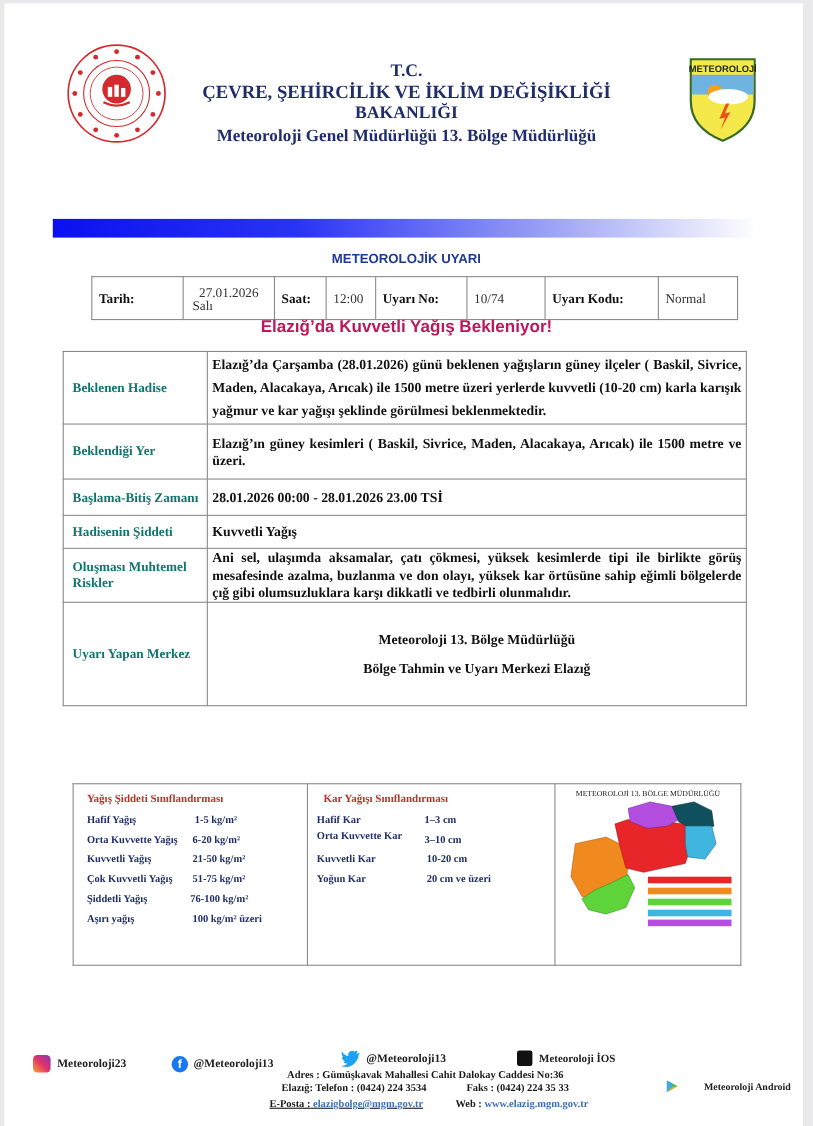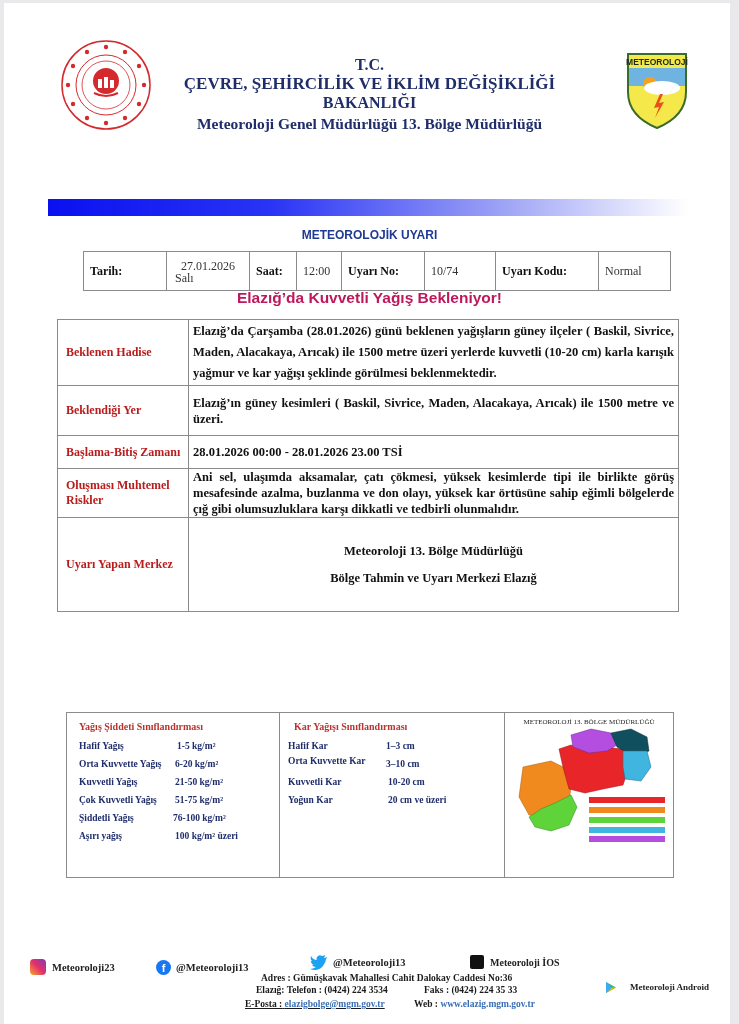--- a/index.html
+++ b/index.html
@@ -51,21 +51,21 @@
   }
 
   
   .main {
     left:57px; top:319px; width:622px;
   }
   .main td {
     border:1px solid #8b8b8b; font-size:12.5px; vertical-align:middle;
   }
   .main td.k {
-    width:122px; color:#b91c1c; font-weight:bold; padding:0 0 0 8px; font-size:12px;
+    width:122px; color:#0f766e; font-weight:bold; padding:0 0 0 8px; font-size:12px;
   }
   .main td.v {
     font-weight:bold; padding:0 4px; line-height:21px; text-align:justify;
   }
   .main td.v.tight { line-height:16px; }
   .main td.center { text-align:center; line-height:27px; }
 
   
   .cls {
     left:66px; top:712px; width:608px; height:166px;
@@ -158,20 +158,24 @@
     <td class="v">Elazığ’da Çarşamba (28.01.2026) günü beklenen yağışların  güney ilçeler ( Baskil, Sivrice, Maden, Alacakaya, Arıcak) ile 1500 metre üzeri yerlerde kuvvetli (10-20 cm) karla karışık yağmur ve kar yağışı şeklinde görülmesi beklenmektedir.</td>
   </tr>
   <tr style="height:50px;">
     <td class="k">Beklendiği Yer</td>
     <td class="v tight">Elazığ’ın güney kesimleri ( Baskil, Sivrice, Maden, Alacakaya, Arıcak) ile 1500 metre ve üzeri.</td>
   </tr>
   <tr style="height:33px;">
     <td class="k">Başlama-Bitiş Zamanı</td>
     <td class="v">28.01.2026 00:00 - 28.01.2026 23.00 TSİ</td>
   </tr>
+  <tr style="height:30px;">
+    <td class="k">Hadisenin Şiddeti</td>
+    <td class="v">Kuvvetli Yağış</td>
+  </tr>
   <tr style="height:48px;">
     <td class="k" style="line-height:15px;">Oluşması Muhtemel Riskler</td>
     <td class="v tight">Ani sel, ulaşımda aksamalar, çatı çökmesi, yüksek kesimlerde tipi ile birlikte görüş mesafesinde azalma, buzlanma ve don olayı, yüksek kar örtüsüne sahip eğimli bölgelerde çığ gibi olumsuzluklara karşı dikkatli ve tedbirli olunmalıdır.</td>
   </tr>
   <tr style="height:94px;">
     <td class="k">Uyarı Yapan Merkez</td>
     <td class="v center">
       <div>Meteoroloji 13. Bölge Müdürlüğü</div>
       <div>Bölge Tahmin ve Uyarı Merkezi Elazığ</div>
     </td>
@@ -245,21 +249,21 @@
 <div class="abs" style="left:310px; top:955px; display:flex; align-items:center; gap:5px;">
   <svg width="18" height="15" viewBox="0 0 18 15">
       <path d="M17 2 Q15 3 14 3 Q15 1 15 0 Q13 1 12 1 Q9 -1 7 2 Q6 4 7 5 Q3 5 1 1 Q0 4 2 6 Q1 6 1 6 Q1 9 4 10 Q3 10 2 10 Q3 12 6 12 Q3 14 0 14 Q8 17 13 11 Q16 7 16 4 Q17 3 17 2 Z" fill="#1da1f2"></path>
     </svg>
   <span class="f">@Meteoroloji13</span>
 </div>
 <div class="abs" style="left:470px; top:955px; display:flex; align-items:center; gap:6px;">
   <span style="display:inline-block; width:14px; height:14px; background:#111; border-radius:2px; color:#fff; font-size:10px; text-align:center; line-height:14px;"></span>
   <span class="f" style="font-size:10px;">Meteoroloji İOS</span>
 </div>
-<div class="abs" style="left:606px; top:982px; display:flex; align-items:flex-start; gap:14px;">
+<div class="abs" style="left:606px; top:982px; display:flex; align-items:center; gap:24px;">
   <svg width="10" height="11" viewBox="0 0 10 11">
       <polygon points="0,0 10,5.5 0,11" fill="#2bb673"></polygon>
       <polygon points="0,0 6,5.5 0,11" fill="#3fa9f5"></polygon>
       <polygon points="6,5.5 10,5.5 0,11" fill="#f4b400"></polygon>
     </svg>
   <span class="f" style="font-size:9px;">Meteoroloji Android</span>
 </div>
 
 <div class="abs f-small" style="left:261px; top:973px;">Adres : Gümüşkavak Mahallesi Cahit Dalokay Caddesi No:36</div>
 <div class="abs f-small" style="left:256px; top:985px;">Elazığ: Telefon : (0424) 224 3534</div>

